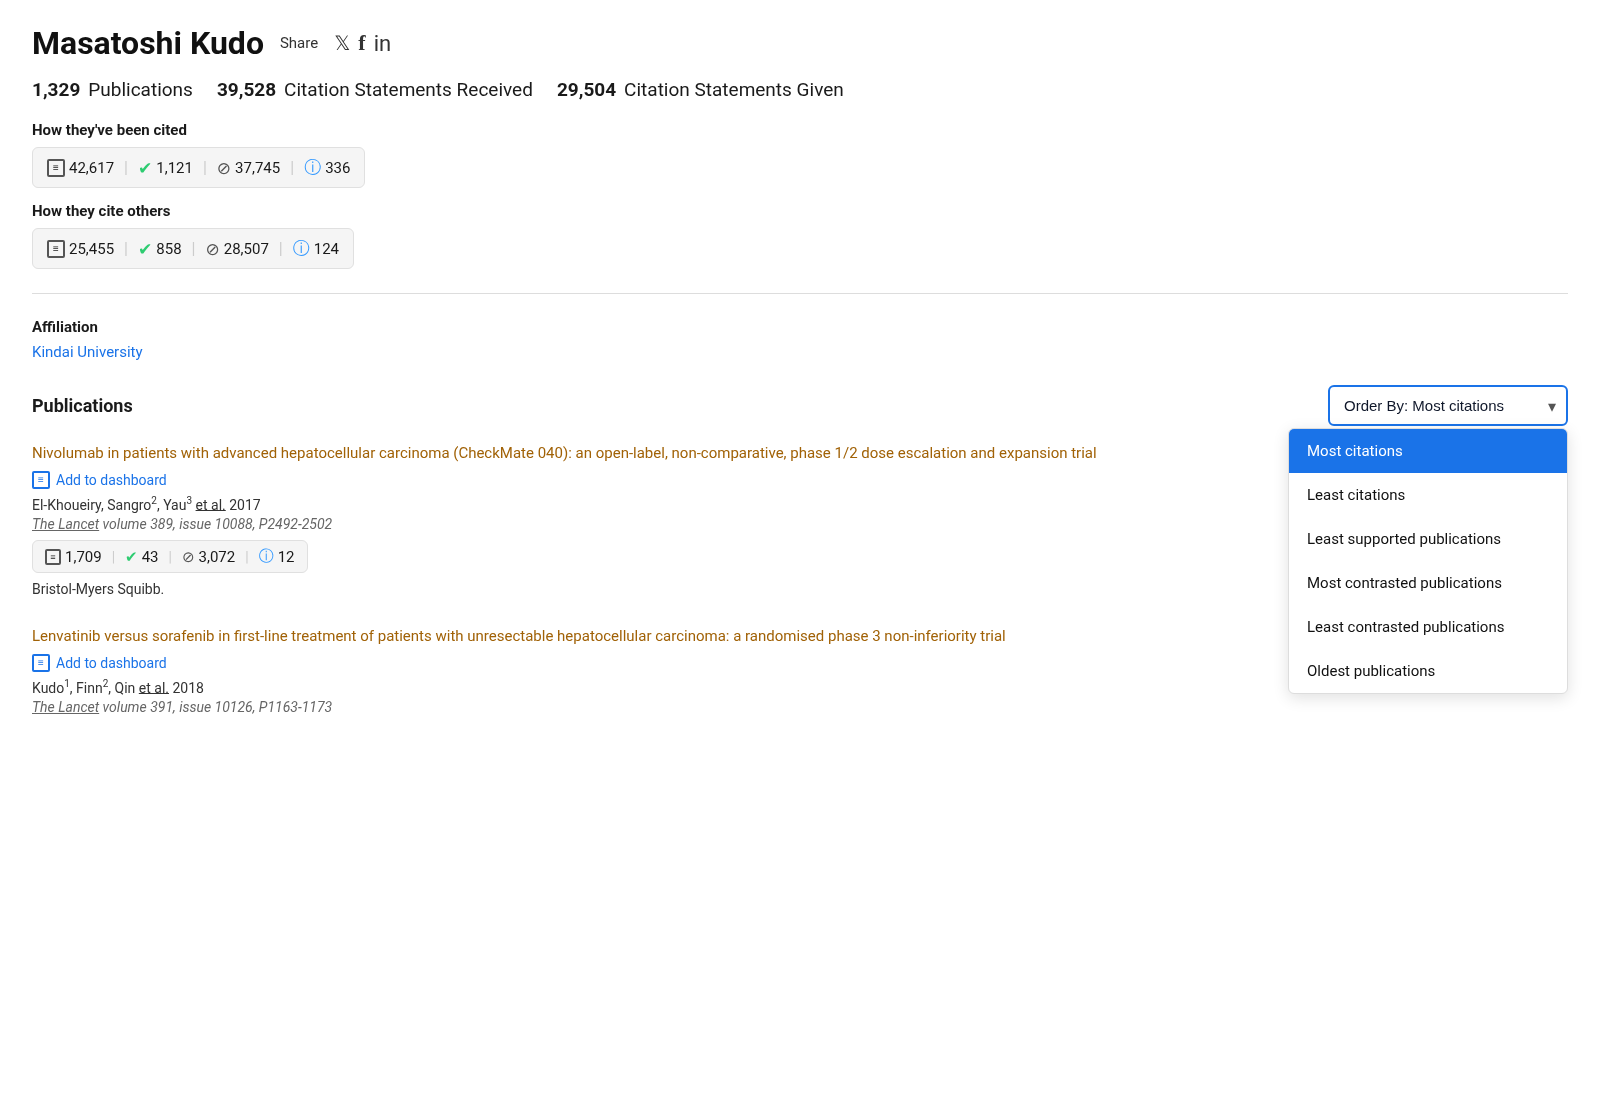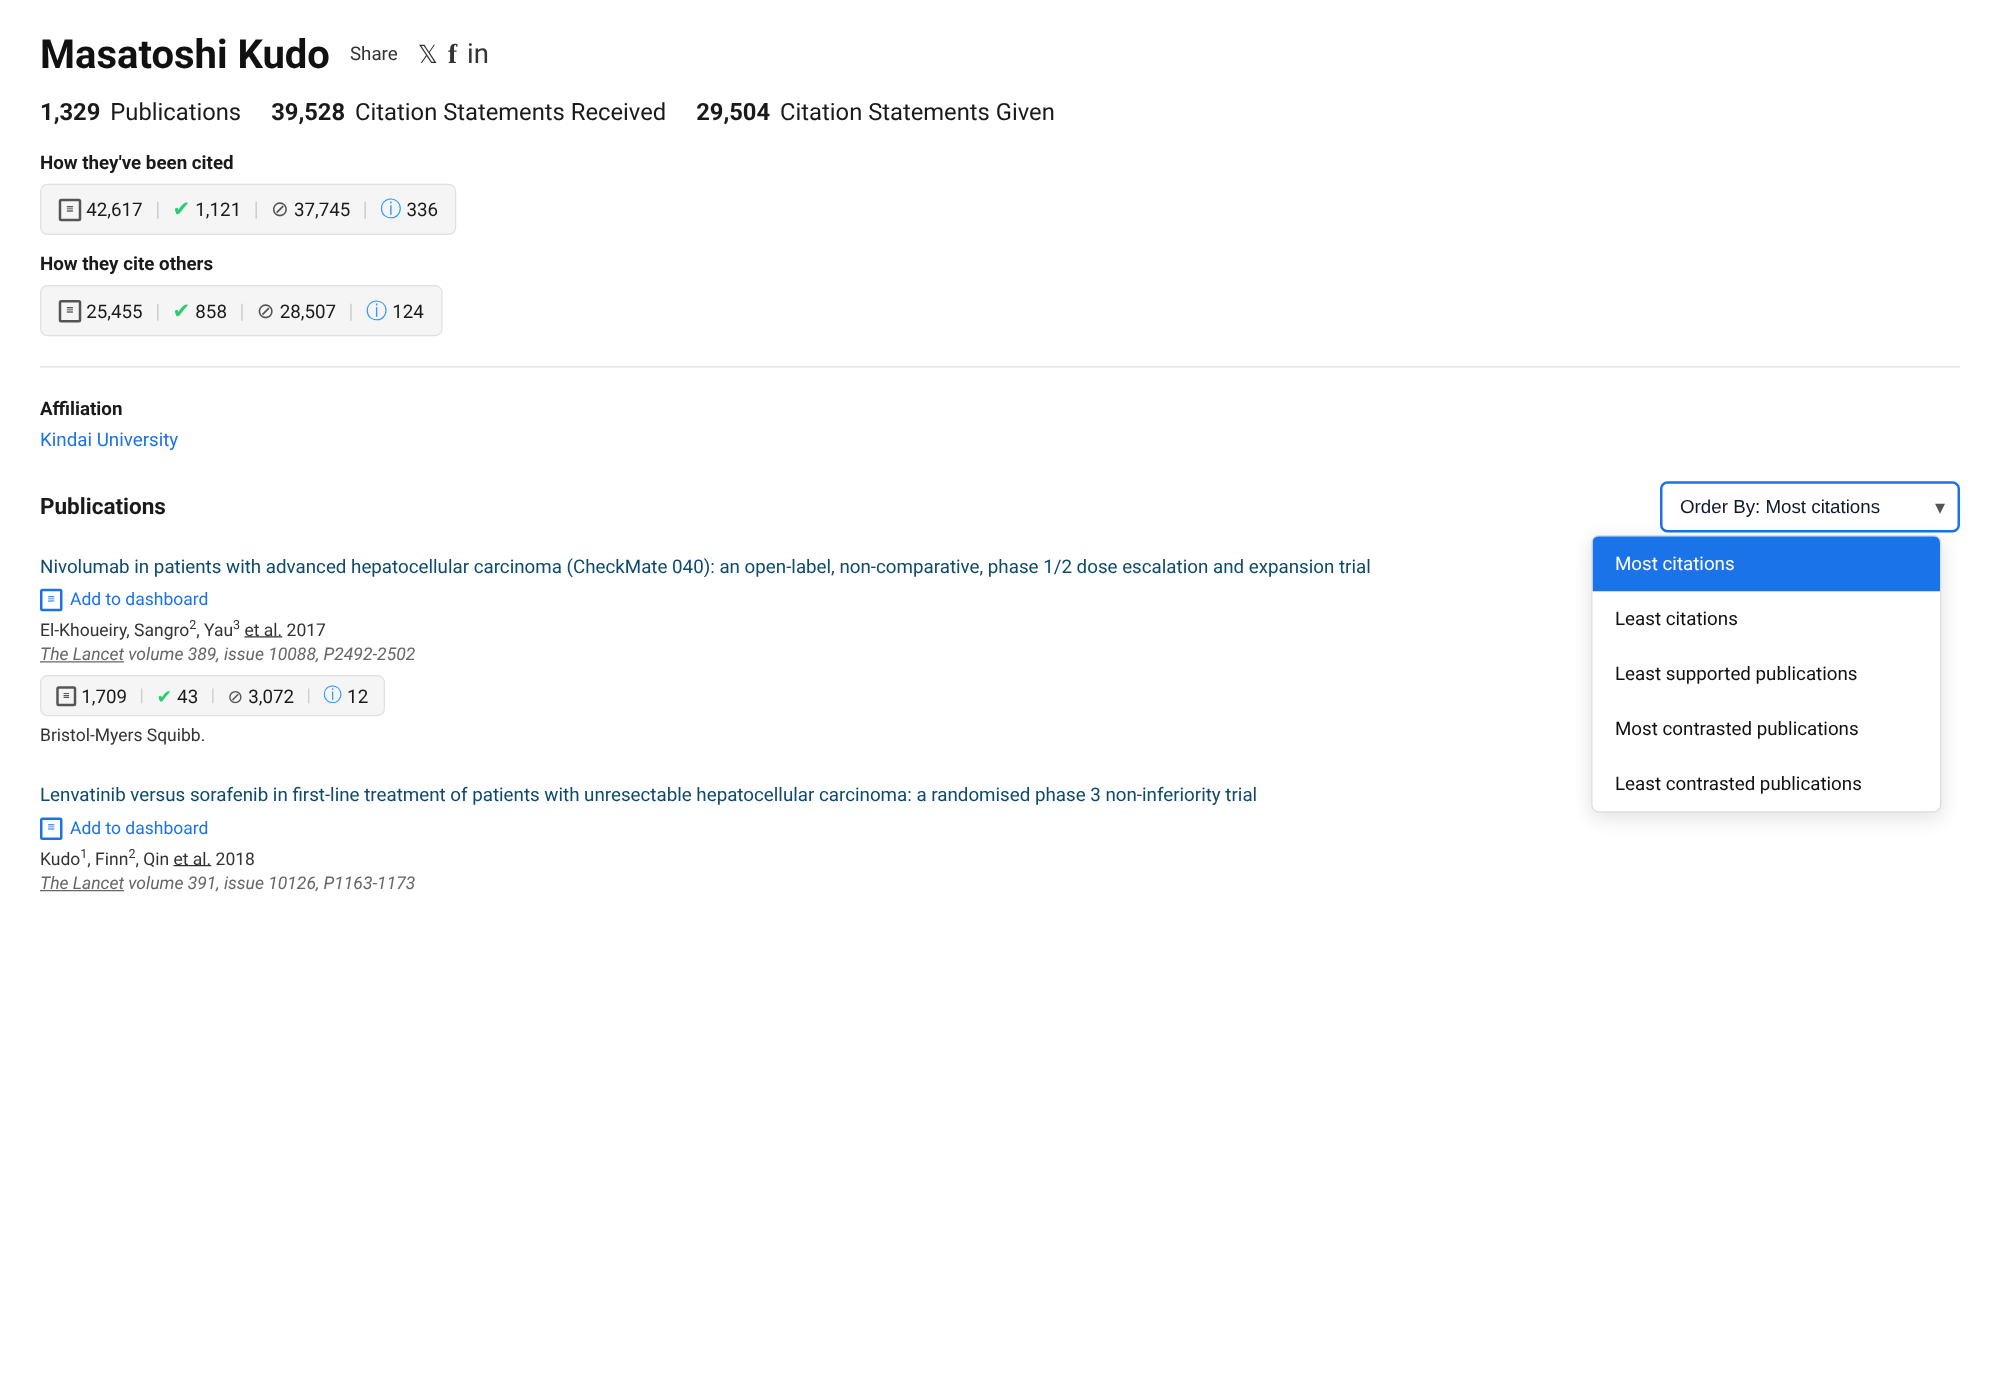--- a/index.html
+++ b/index.html
@@ -147,21 +147,21 @@
       transform: translateY(-50%);
       pointer-events: none;
       color: #555;
       font-size: 16px;
     }
 
     
     .dropdown-menu {
       position: absolute;
       top: calc(100% + 2px);
-      right: 15px;
+      right: 0;
       background: #fff;
       border: 1px solid #ddd;
       border-radius: 6px;
       box-shadow: 0 4px 16px rgba(0,0,0,0.12);
       z-index: 100;
       min-width: 280px;
       overflow: hidden;
     }
     .dropdown-menu-item {
       padding: 13px 18px;
@@ -172,21 +172,21 @@
     .dropdown-menu-item.active {
       background: #1a73e8;
       color: #fff;
     }
 
     
     .pub-card {
       margin-bottom: 28px;
     }
     .pub-title {
-      color: #0c4a6e;
+      color: #a16207;
       text-decoration: none;
       font-size: 15px;
       line-height: 1.5;
       display: block;
       margin-bottom: 6px;
     }
     .add-dashboard {
       display: flex;
       align-items: center;
       gap: 6px;
@@ -321,20 +321,21 @@
       <option>Order By: Most citations</option>
     </select>
     <span class="dropdown-chevron">▾</span>
     
     <div class="dropdown-menu">
       <div class="dropdown-menu-item active">Most citations</div>
       <div class="dropdown-menu-item">Least citations</div>
       <div class="dropdown-menu-item">Least supported publications</div>
       <div class="dropdown-menu-item">Most contrasted publications</div>
       <div class="dropdown-menu-item">Least contrasted publications</div>
+      <div class="dropdown-menu-item">Oldest publications</div>
     </div>
   </div>
 </div>
 
 <div class="pub-card">
   <a class="pub-title" href="#">
     Nivolumab in patients with advanced hepatocellular carcinoma (CheckMate 040): an open-label, non-comparative, phase 1/2 dose escalation and expansion trial
   </a>
   <a class="add-dashboard" href="#">
     <span style="border:2px solid #1a73e8; border-radius:2px; width:18px; height:18px; display:inline-flex; align-items:center; justify-content:center; font-size:10px;">≡</span>

